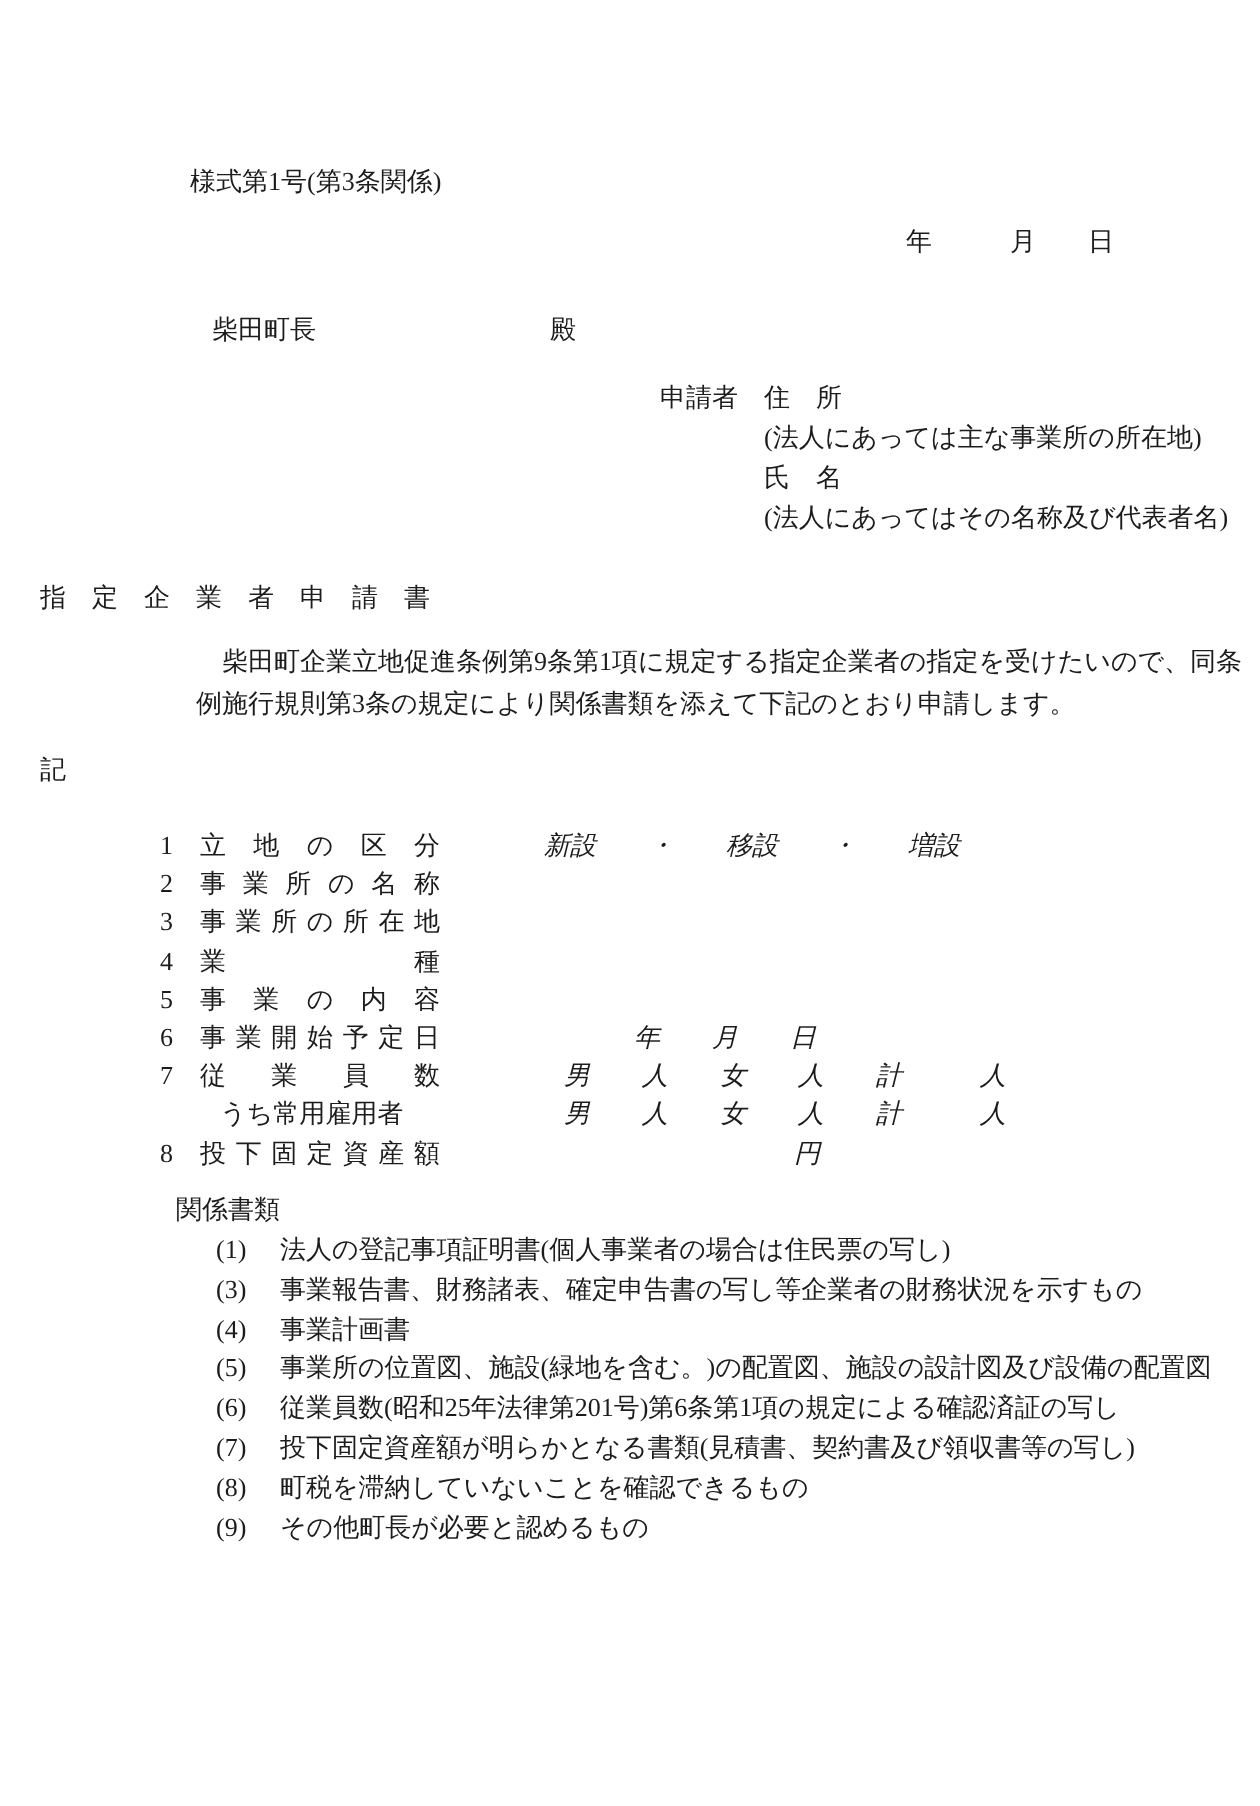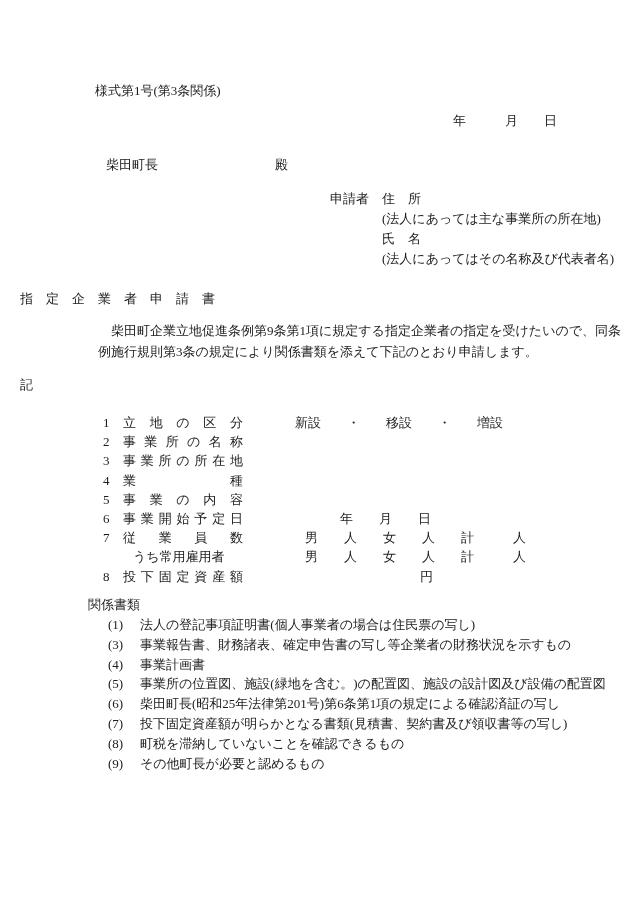--- a/index.html
+++ b/index.html
@@ -28,29 +28,29 @@
   .app-sub { padding-left: 52px; }
   .app-line, .app-sub { white-space: nowrap; }
 
   
   .doc-title { top: 290px; }
   .body-text { left: 78px; top: 321px; line-height: 20.5px; }
   .body-text .indent { text-indent: 1em; }
   .ki-marker { top: 376px; }
 
   
-  .mid-list { left: 83px; top: 413px; }
+  .mid-list { left: 60px; top: 413px; }
   .mid-list .row { position: relative; height: 19.2px; line-height: 19.2px; white-space: nowrap; }
   .row .num { display: inline-block; width: 20px; }
   .row .lbl {
     display: inline-block; width: 120px;
     text-align: justify; text-align-last: justify;
   }
   .row .sub-lbl { margin-left: 30px; }
-  .row .val { position: absolute; top: 0; }
+  .row .val { position: absolute; top: 0; font-style: italic; }
 
   
   .docs-heading { left: 68px; top: 596px; }
   .doc-list { left: 88px; top: 615px; }
   .doc-list .drow { line-height: 19.8px; white-space: nowrap; }
   .drow .dnum { display: inline-block; width: 32px; }
 </style>
 </head>
 <body>
 
@@ -125,21 +125,21 @@
     <div class="drow">
       <span class="dnum">(3)</span><span>事業報告書、財務諸表、確定申告書の写し等企業者の財務状況を示すもの</span>
     </div>
     <div class="drow">
       <span class="dnum">(4)</span><span>事業計画書</span>
     </div>
     <div class="drow">
       <span class="dnum">(5)</span><span>事業所の位置図、施設(緑地を含む。)の配置図、施設の設計図及び設備の配置図</span>
     </div>
     <div class="drow">
-      <span class="dnum">(6)</span><span>柴田町長(昭和25年法律第201号)第6条第1項の規定による確認済証の写し</span>
+      <span class="dnum">(6)</span><span>従業員数(昭和25年法律第201号)第6条第1項の規定による確認済証の写し</span>
     </div>
     <div class="drow">
       <span class="dnum">(7)</span><span>投下固定資産額が明らかとなる書類(見積書、契約書及び領収書等の写し)</span>
     </div>
     <div class="drow">
       <span class="dnum">(8)</span><span>町税を滞納していないことを確認できるもの</span>
     </div>
     <div class="drow">
       <span class="dnum">(9)</span><span>その他町長が必要と認めるもの</span>
     </div>

